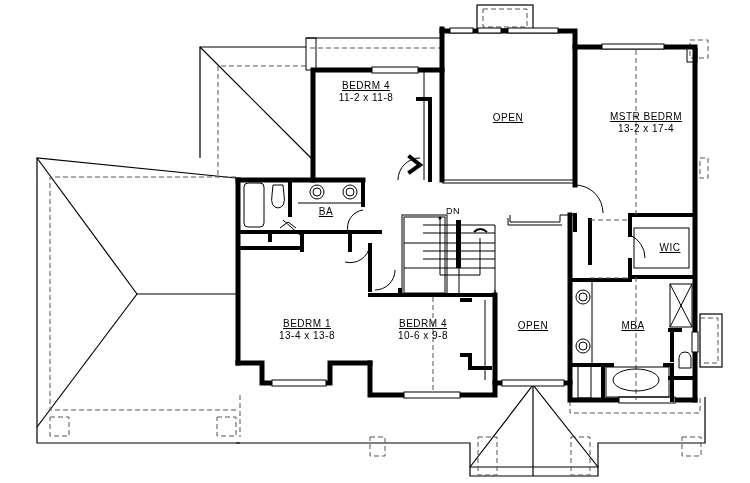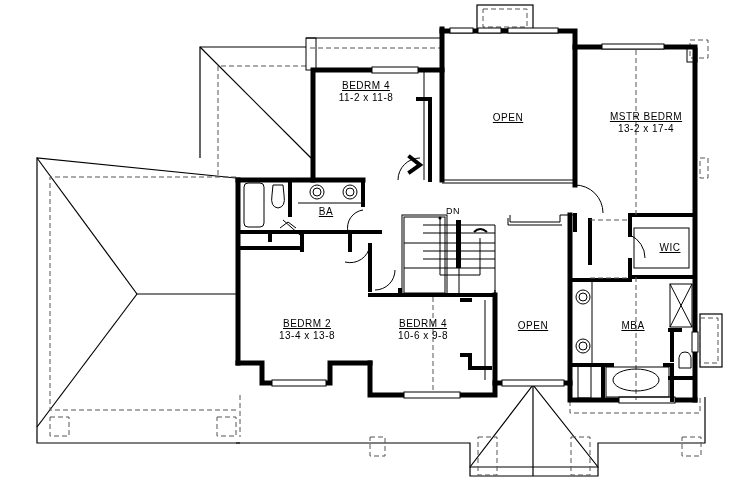--- a/index.html
+++ b/index.html
@@ -205,21 +205,21 @@
   <span class="name">MSTR BEDRM</span>
   <span class="dim">13-2 x 17-4</span>
 </div>
 <div class="lbl" style="left:326px;top:206px;">
   <span class="name">BA</span>
 </div>
 <div class="lbl" style="left:670px;top:242px;">
   <span class="name">WIC</span>
 </div>
 <div class="lbl" style="left:307px;top:318px;">
-  <span class="name">BEDRM 2</span>
+  <span class="name">BEDRM 1</span>
   <span class="dim">13-4 x 13-8</span>
 </div>
 <div class="lbl" style="left:423px;top:318px;">
   <span class="name">BEDRM 4</span>
   <span class="dim">10-6 x 9-8</span>
 </div>
 <div class="lbl" style="left:533px;top:320px;">
   <span class="name">OPEN</span>
 </div>
 <div class="lbl" style="left:633px;top:320px;">

